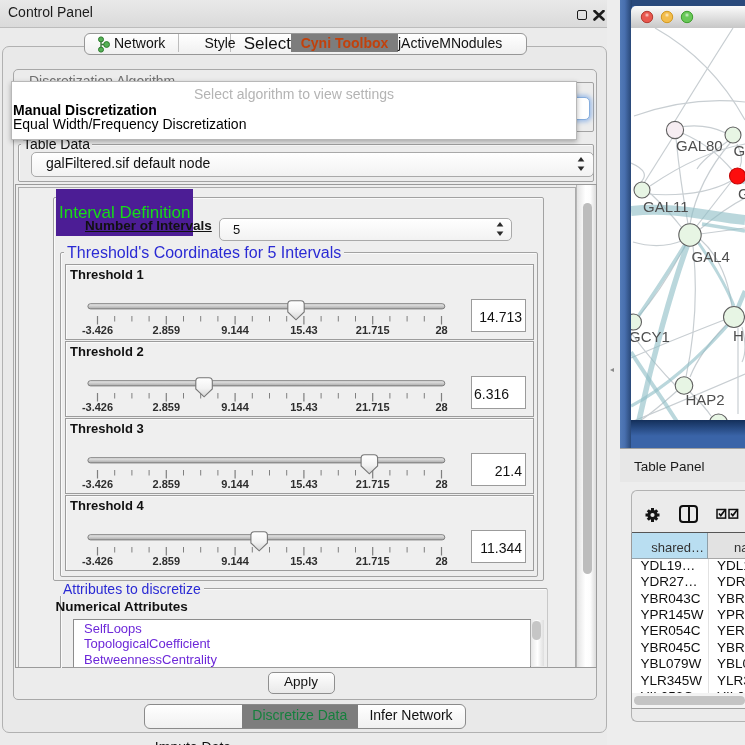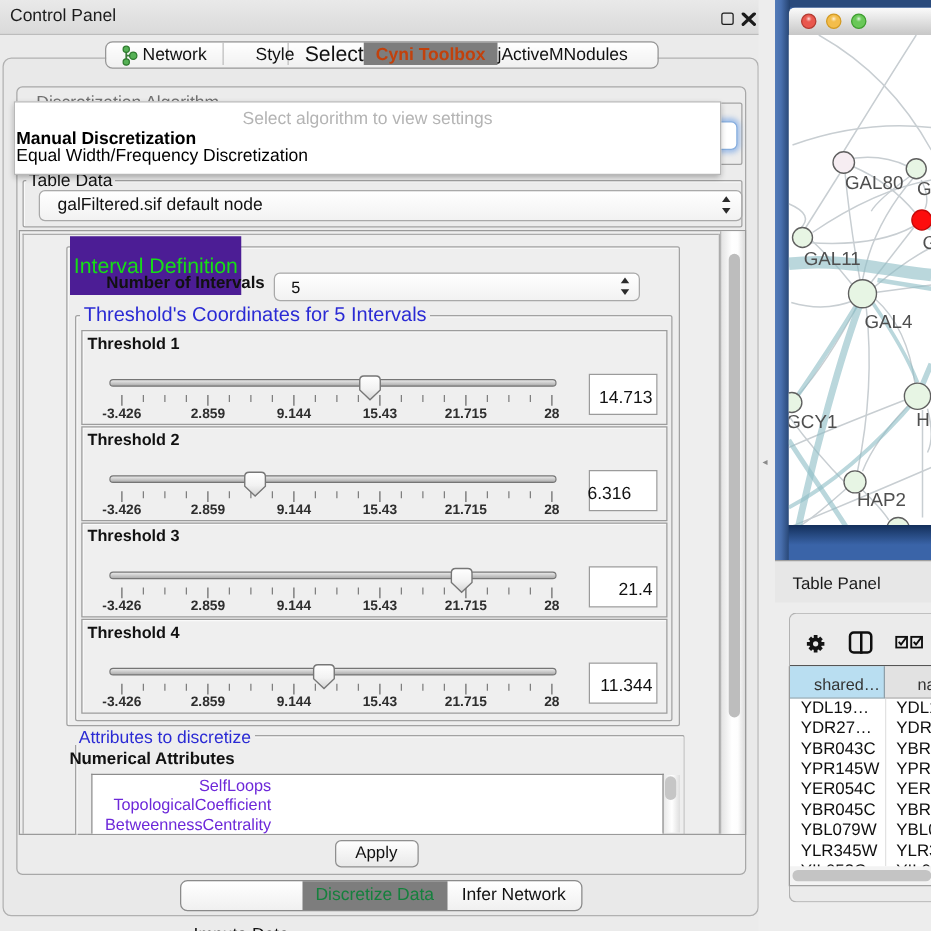--- a/index.html
+++ b/index.html
@@ -1,17 +1,17 @@
 <!DOCTYPE html>
 <html><head><meta charset="utf-8">
 <style>
 html,body{margin:0;padding:0;width:745px;height:745px;overflow:hidden;}
 body{font-family:"Liberation Sans",sans-serif;position:relative;background:#ebebeb;}
 .ab{position:absolute;}
-.txt{position:absolute;white-space:nowrap;text-align:right;}
+.txt{position:absolute;white-space:nowrap;}
 </style></head><body>
 
 <div class="ab" style="left:0;top:0;width:607px;height:27px;background:linear-gradient(#e9e9e9,#dadada);border-bottom:1px solid #bcbcbc;"></div>
 <div class="txt" style="left:8px;top:5.3px;font-size:14px;line-height:15px;color:#1c1c1c;">Control Panel</div>
 <div class="ab" style="left:577px;top:10px;width:8px;height:8px;border:1.6px solid #1b1b1b;border-radius:2px;"></div>
 <svg class="ab" style="left:593px;top:10px;" width="12" height="11" viewBox="0 0 12 11">
     <path d="M1.5 1 L10.5 9.5 M10.5 1 L1.5 9.5" stroke="#1b1b1b" stroke-width="2.6" stroke-linecap="round"></path>
   </svg>
 <div class="ab" style="left:2px;top:45.5px;width:603px;height:685px;background:#e9e9e9;border:1px solid #b1b1b1;border-radius:7px;"></div>
 <div class="ab" style="left:13px;top:69px;width:582px;height:629px;background:#ececec;border:1px solid #a8a8a8;border-radius:5px;"></div>
@@ -42,21 +42,21 @@
     <path d="M5 15 L8.4 10.4 L1.6 10.4 Z" fill="#2b2b2b"></path>
   </svg>
 <div class="ab" style="left:15px;top:184px;width:580px;height:482px;background:#eeeeee;border:1px solid #9a9a9a;overflow:hidden;"></div>
 <div class="ab" style="left:18px;top:187px;width:557px;height:1px;background:#ababab;"></div>
 <div class="ab" style="left:18px;top:187px;width:1px;height:480px;background:#ababab;"></div>
 <div class="ab" style="left:575px;top:187px;width:1px;height:480px;background:#ababab;"></div>
 <div class="ab" style="left:576px;top:185px;width:19px;height:482px;background:linear-gradient(90deg,#e3e3e3,#ffffff 45%,#fdfdfd 70%,#dcdcdc);border-left:1px solid #b5b5b5;"></div>
 <div class="ab" style="left:582.5px;top:203px;width:9px;height:371px;background:#bdbdbd;border-radius:4.5px;"></div>
 <div class="ab" style="left:53px;top:197px;width:489px;height:382px;border:1px solid #a2a2a2;border-radius:2px;box-shadow:inset 1px 1px 0 #fafafa;"></div>
 <div class="txt" style="left:56px;top:188.9px;font-size:17px;line-height:15px;color:#16dd16;background:#4c1d95;padding:16px 3px;">Interval Definition</div>
-<div class="txt" style="left:85px;top:217.7px;font-size:13.5px;line-height:15px;font-weight:bold;color:#111;">Number of Intervals</div>
+<div class="txt" style="left:85px;top:217.7px;font-size:13.5px;line-height:15px;font-weight:bold;color:#111;text-decoration:underline;">Number of Intervals</div>
 <div class="ab" style="left:219px;top:218px;width:291px;height:21px;background:linear-gradient(#ffffff,#f2f2f2);border:1px solid #a9a9a9;border-radius:5px;"></div>
 <div class="txt" style="left:233px;top:222px;font-size:13px;line-height:15px;color:#111;">5</div>
 <svg class="ab" style="left:495px;top:221px;" width="10" height="16" viewBox="0 0 10 16">
 <path d="M5 1 L8.4 5.6 L1.6 5.6 Z" fill="#2b2b2b"></path>
     <path d="M5 15 L8.4 10.4 L1.6 10.4 Z" fill="#2b2b2b"></path>
   </svg>
 <div class="ab" style="left:60px;top:252px;width:476px;height:323px;border:1px solid #a2a2a2;border-radius:2px;box-shadow:inset 1px 1px 0 #fafafa;"></div>
 <div class="txt" style="left:64px;top:244.5px;font-size:16px;line-height:16px;color:#2a2ad4;background:#eeeeee;padding:0 3px;">Threshold's Coordinates for 5 Intervals</div>
 <div class="ab" style="left:64.5px;top:264px;width:467px;height:74px;background:#efefef;border:1px solid #9c9c9c;box-shadow:inset 1px 1px 0 #fafafa;"></div>
 <div class="txt" style="left:70px;top:268px;font-size:13px;line-height:13px;font-weight:bold;color:#111;">Threshold 1</div>
@@ -144,21 +144,21 @@
     <line x1="376.5" y1="52" x2="376.5" y2="60.5" stroke="#7f7f7f" stroke-width="1.2"></line>
 <text x="32.5" y="70" font-size="11" font-weight="bold" fill="#2e2e2e" text-anchor="middle" font-family="Liberation Sans,sans-serif">-3.426</text>
     <text x="101.3" y="70" font-size="11" font-weight="bold" fill="#2e2e2e" text-anchor="middle" font-family="Liberation Sans,sans-serif">2.859</text>
     <text x="170.1" y="70" font-size="11" font-weight="bold" fill="#2e2e2e" text-anchor="middle" font-family="Liberation Sans,sans-serif">9.144</text>
     <text x="238.9" y="70" font-size="11" font-weight="bold" fill="#2e2e2e" text-anchor="middle" font-family="Liberation Sans,sans-serif">15.43</text>
     <text x="307.7" y="70" font-size="11" font-weight="bold" fill="#2e2e2e" text-anchor="middle" font-family="Liberation Sans,sans-serif">21.715</text>
     <text x="376.5" y="70" font-size="11" font-weight="bold" fill="#2e2e2e" text-anchor="middle" font-family="Liberation Sans,sans-serif">28</text>
 <path d="M 130.8 48 L 130.8 40.3 Q 130.8 36.8 134.3 36.8 L 143.9 36.8 Q 147.3 36.8 147.3 40.3 L 147.3 48 L 139.1 55.8 Z" fill="url(#th)" stroke="#767676" stroke-width="1.1"></path>
 </svg>
 <div class="ab" style="left:471px;top:376px;width:52.5px;height:31px;background:#fff;border:1px solid #9b9b9b;"></div>
-<div class="txt" style="left:454px;top:386px;width:51px;text-align:right;font-size:14px;line-height:16px;color:#111;">6.316</div>
+<div class="txt" style="left:474px;top:386px;width:51px;font-size:14px;line-height:16px;color:#111;">6.316</div>
 <div class="ab" style="left:64.5px;top:418px;width:467px;height:74px;background:#efefef;border:1px solid #9c9c9c;box-shadow:inset 1px 1px 0 #fafafa;"></div>
 <div class="txt" style="left:70px;top:422px;font-size:13px;line-height:13px;font-weight:bold;color:#111;">Threshold 3</div>
 <svg class="ab" style="left:64.5px;top:418px;" width="469" height="76" viewBox="0 0 469 76">
     <defs>
 <linearGradient id="tg" x1="0" y1="0" x2="0" y2="1">
         <stop offset="0" stop-color="#efefef"></stop>
         <stop offset="0.45" stop-color="#cfcfcf"></stop>
         <stop offset="1" stop-color="#a8a8a8"></stop>
       </linearGradient>
 <linearGradient id="th" x1="0" y1="0" x2="0" y2="1">

